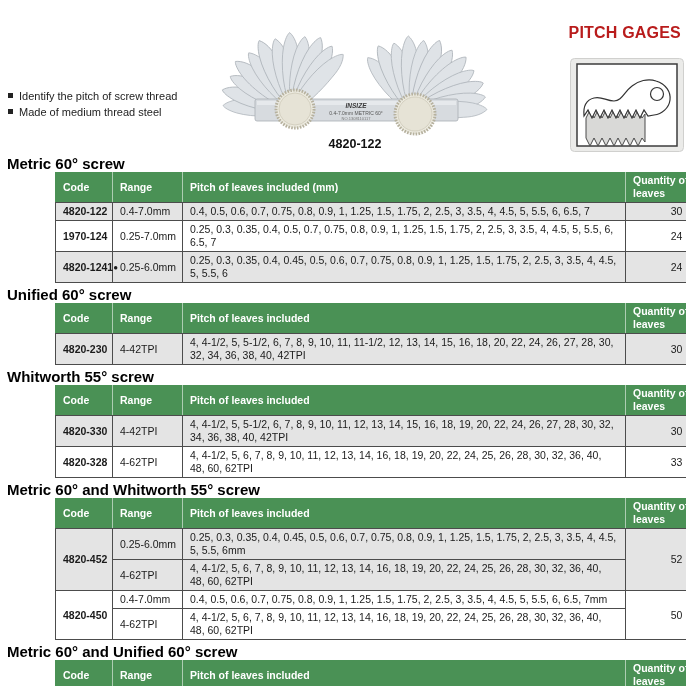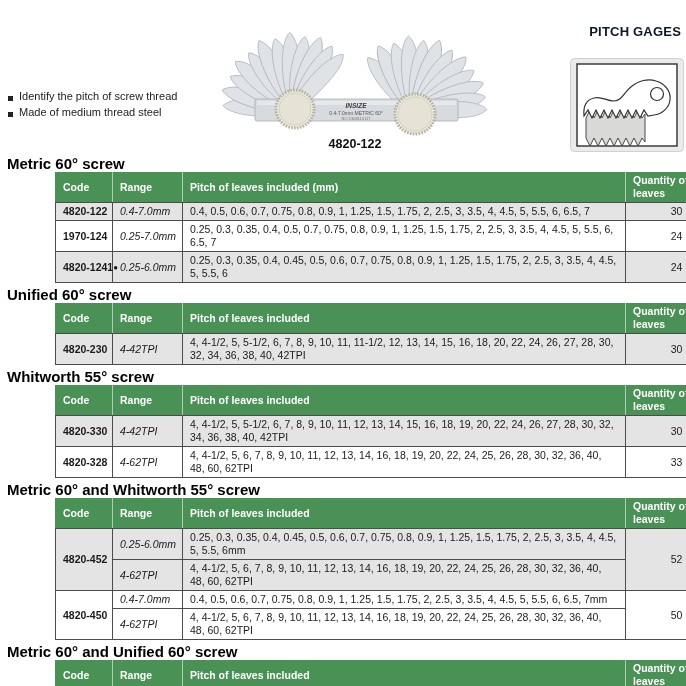--- a/index.html
+++ b/index.html
@@ -1,37 +1,37 @@
 <!DOCTYPE html>
 <html style="--green: #4a9155;"><head>
 <meta charset="utf-8">
 <style>
   html,body{margin:0;padding:0;background:#fff;}
   body{width:686px;height:686px;font-family:"Liberation Sans",sans-serif;color:#1a1a1a;overflow:hidden;}
   
   #top{position:relative;height:152px;}
   #features{position:absolute;left:8px;top:88px;}
-  .feature{font-size:11px;line-height:16px;color:#222;display:flex;align-items:center;}
+  .feature{font-size:11px;line-height:16px;color:#222;display:flex;align-items:flex-start;}
   .bullet{display:inline-block;width:5px;height:5px;background:#222;margin:5px 6px 0 0;flex:0 0 auto;}
-  #page-title{position:absolute;top:24px;right:5px;font-size:13px;font-weight:bold;letter-spacing:.2px;color:#0f172a;}
+  #page-title{position:absolute;top:24px;right:5px;font-size:16px;font-weight:bold;letter-spacing:.2px;color:#b91c1c;}
   #photo{position:absolute;left:200px;top:8px;}
   #photo-label{position:absolute;left:285px;top:137px;width:140px;text-align:center;font-weight:bold;font-size:12.5px;color:#111;}
   #diagram{position:absolute;left:570px;top:58px;}
   
   #tables{padding:0 7px;}
   .section-title{font-size:15px;font-weight:bold;color:#000;margin:5px 0 2px 0;line-height:13px;}
   table.spec{border-collapse:collapse;width:672px;table-layout:fixed;margin-left:48px;}
   table.spec th{background:var(--green,#4a9155);color:#fff;font-size:10.5px;font-weight:bold;text-align:left;
     padding:2px 7px;line-height:13px;border-left:1px solid rgba(255,255,255,.55);border-bottom:1px solid #4c4c4c;}
   table.spec th:first-child{border-left:1px solid var(--green,#4a9155);}
   table.spec td{font-size:10.5px;line-height:13px;padding:2px 7px;border:1px solid #4c4c4c;vertical-align:middle;background:#fff;}
   tr.shaded td{background:#e4e4e4;}
   td.code{font-weight:bold;text-align:center;padding:2px 1px;font-size:10px;white-space:nowrap;}
   td.qty{text-align:center;}
-  td.range{white-space:nowrap;font-style:italic;}
+  td.range{white-space:nowrap;}
   .code-dot{font-size:8px;vertical-align:1px;}
 </style>
 </head>
 <body>
 
 <div id="top">
 
   <div id="features">
     <div class="feature">
       <span class="bullet"></span>

